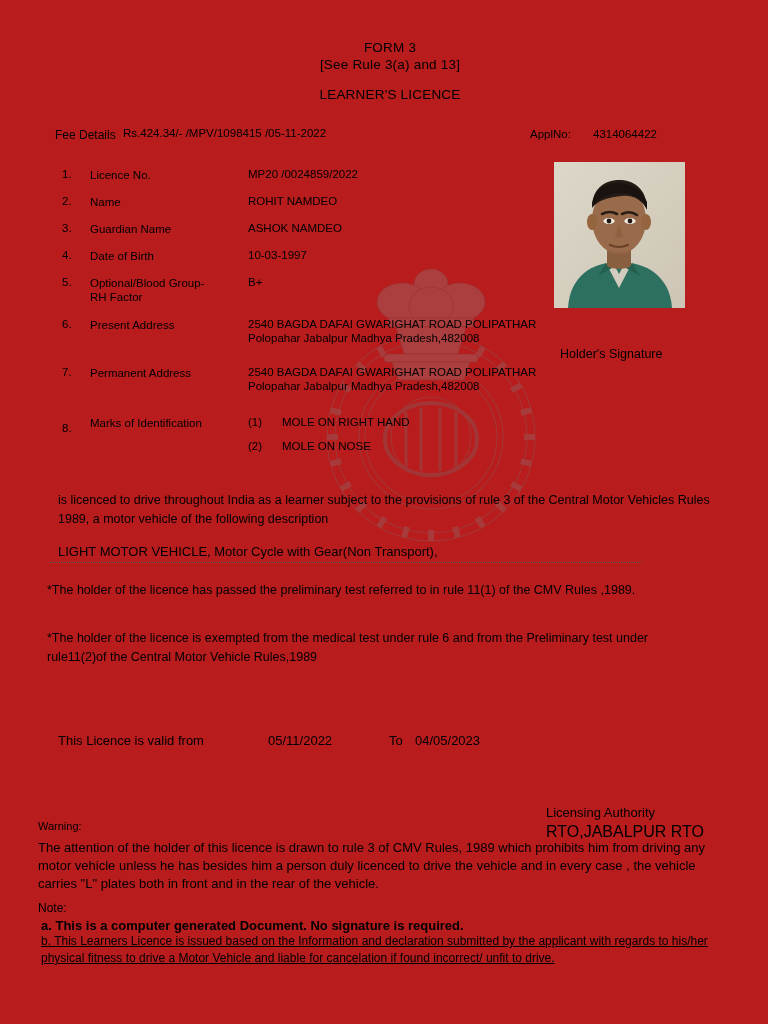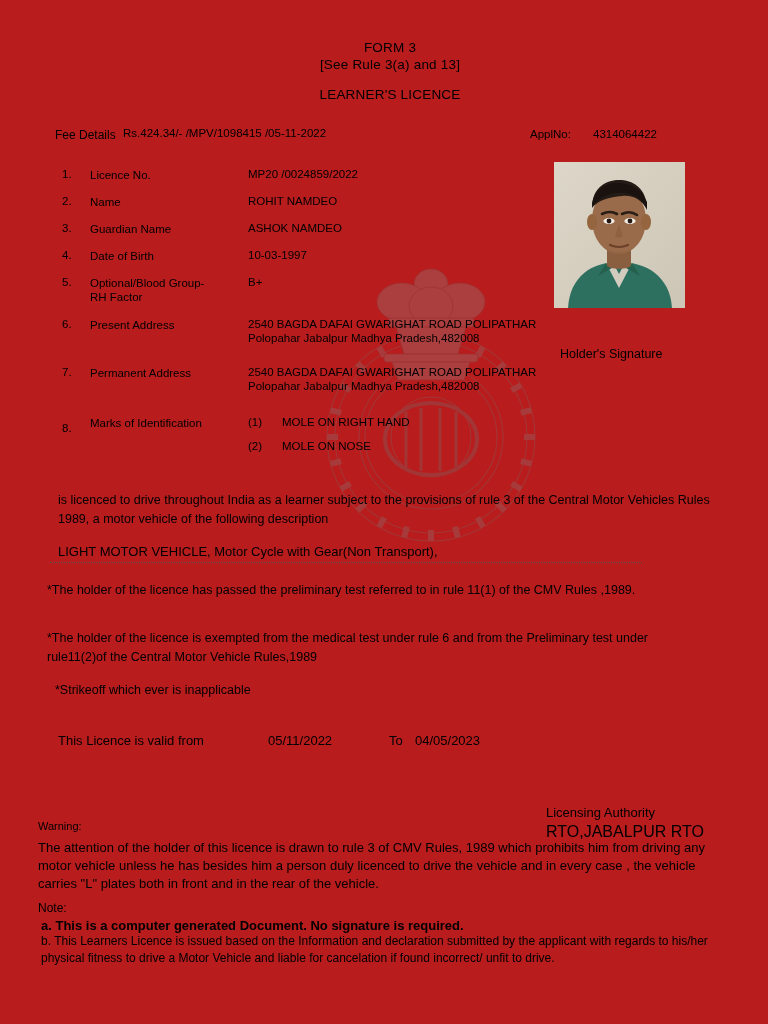--- a/index.html
+++ b/index.html
@@ -134,21 +134,21 @@
   #auth-name  { position: absolute; left: 546px; top: 823px; font-size: 16px; z-index: 3;}
 
   
   #warn-label { position: absolute; left: 38px; top: 820px; font-size: 11px; z-index: 3;}
   #warn-body  { position: absolute; left: 38px; top: 839px; width: 700px;
                 font-size: 13px; line-height: 18px; z-index: 3;}
   #note-label { position: absolute; left: 38px; top: 901px; font-size: 12px; z-index: 3;}
   #note-a     { position: absolute; left: 41px; top: 917px; width: 690px;
                 font-size: 13px; line-height: 17px; z-index: 3; font-weight: bold;}
   #note-b     { position: absolute; left: 41px; top: 933px; width: 697px;
-                font-size: 12px; line-height: 17px; z-index: 3;}
+                font-size: 12px; line-height: 17px; z-index: 3; text-decoration: underline;}
 </style>
 </head>
 <body>
 
 <div id="page">
 
   <svg id="watermark" viewBox="0 0 226 286">
     <g stroke="#6f6f6f" fill="none" stroke-width="1.1">
 
       <circle cx="113" cy="175" r="104"></circle>
@@ -371,21 +371,20 @@
     </svg>
   </div>
   <div id="sig-label">Holder's Signature</div>
 
   <div class="para" id="para-licenced">is licenced to drive throughout India as a learner subject to the provisions of rule 3 of the Central Motor Vehicles Rules 1989, a motor vehicle of the following description</div>
   <div class="para" id="vehicle-class">LIGHT MOTOR VEHICLE, Motor Cycle with Gear(Non Transport),</div>
   <div id="dots"></div>
 
   <div class="para" id="para-star1">*The holder of the licence has passed the preliminary test referred to in rule 11(1) of the CMV Rules ,1989.</div>
   <div class="para" id="para-star2">*The holder of the licence is exempted from the medical test under rule 6 and from the Preliminary test under rule11(2)of the Central Motor Vehicle Rules,1989</div>
-  <div class="para" id="para-strike">*Strikeoff which ever is inapplicable</div>
 
   <div id="valid-label">This Licence is valid from</div>
   <div id="valid-from">05/11/2022</div>
   <div id="valid-to-lb">To</div>
   <div id="valid-to">04/05/2023</div>
 
   <div id="auth-title">Licensing Authority</div>
   <div id="auth-name">RTO,JABALPUR RTO</div>
 
   <div id="warn-label">Warning:</div>

